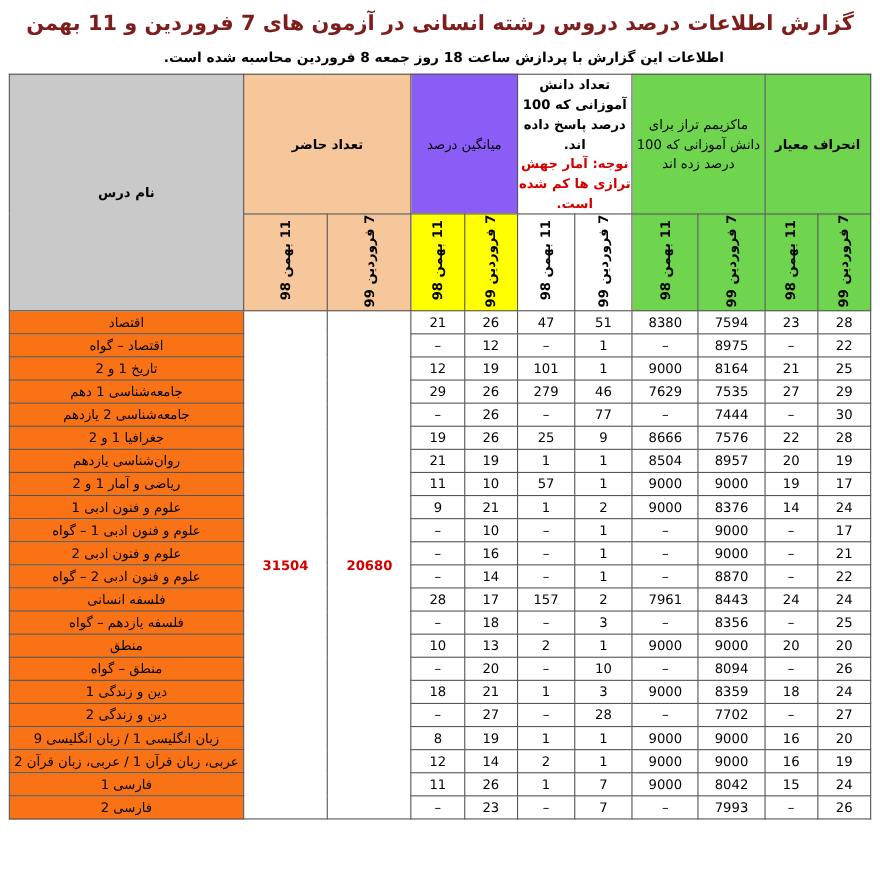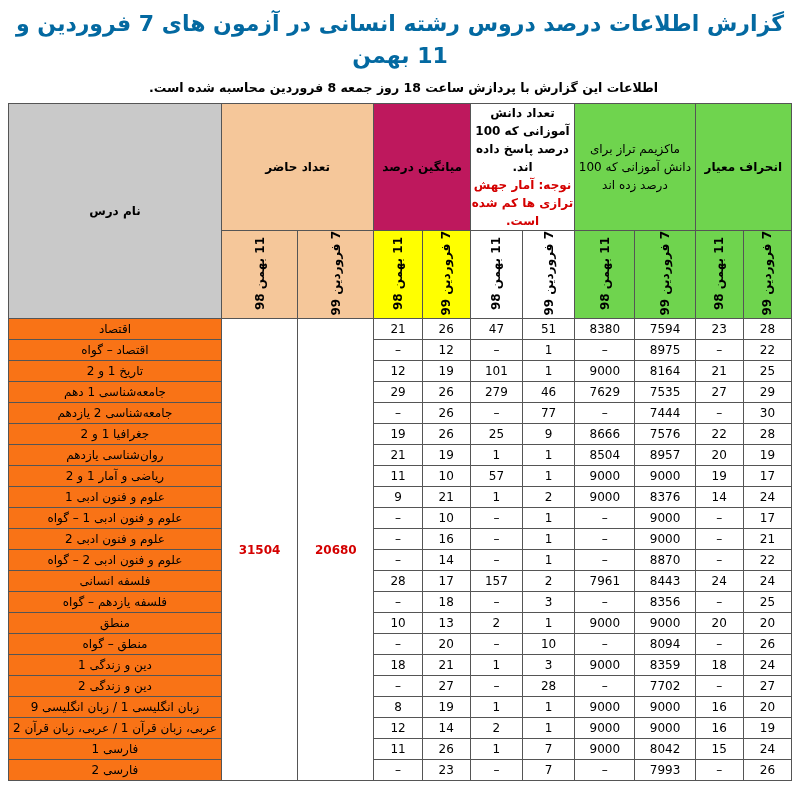--- a/index.html
+++ b/index.html
@@ -15,23 +15,23 @@
     overflow: hidden;
   }
   .page {
     width: 800px;
     height: 792px;
     position: relative;
     box-sizing: border-box;
   }
   .title {
     text-align: center;
-    color: #0369a1;
+    color: #7f1d1d;
     font-weight: bold;
-    font-size: 22px;
+    font-size: 19px;
     line-height: 1.45;
     padding: 8px 14px 2px 14px;
   }
   .subtitle {
     text-align: center;
     color: #000000;
     font-weight: bold;
     font-size: 12.5px;
     padding: 6px 7px 8px 14px;
   }
@@ -46,21 +46,21 @@
     text-align: center;
     vertical-align: middle;
     font-size: 12px;
     padding: 0;
   }
   
   .g-sd     { background: #6fd44e; font-weight: bold; font-size: 12.5px; }
   .g-max    { background: #6fd44e; font-weight: normal; font-size: 12px; line-height: 1.5; padding: 4px 6px; }
   .g-count  { background: #ffffff; font-weight: bold; font-size: 11.5px; line-height: 1.5; padding: 4px 5px; }
   .g-count .note { color: #d40000; display: block; }
-  .g-avg    { background: #be185d; font-weight: bold; font-size: 12.5px; }
+  .g-avg    { background: #8b5cf6; font-weight: normal; font-size: 12.5px; }
   .g-pres   { background: #f5c79a; font-weight: bold; font-size: 13px; }
   .g-lesson { background: #c9c9c9; font-weight: bold; font-size: 13px; margin-top: 28px; }
 
   
   .vsub {
     height: 86px;
     font-weight: bold;
     font-size: 11.5px;
     white-space: nowrap;
   }

